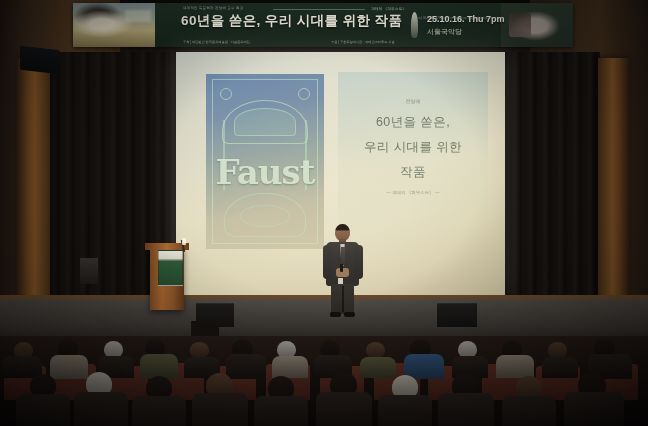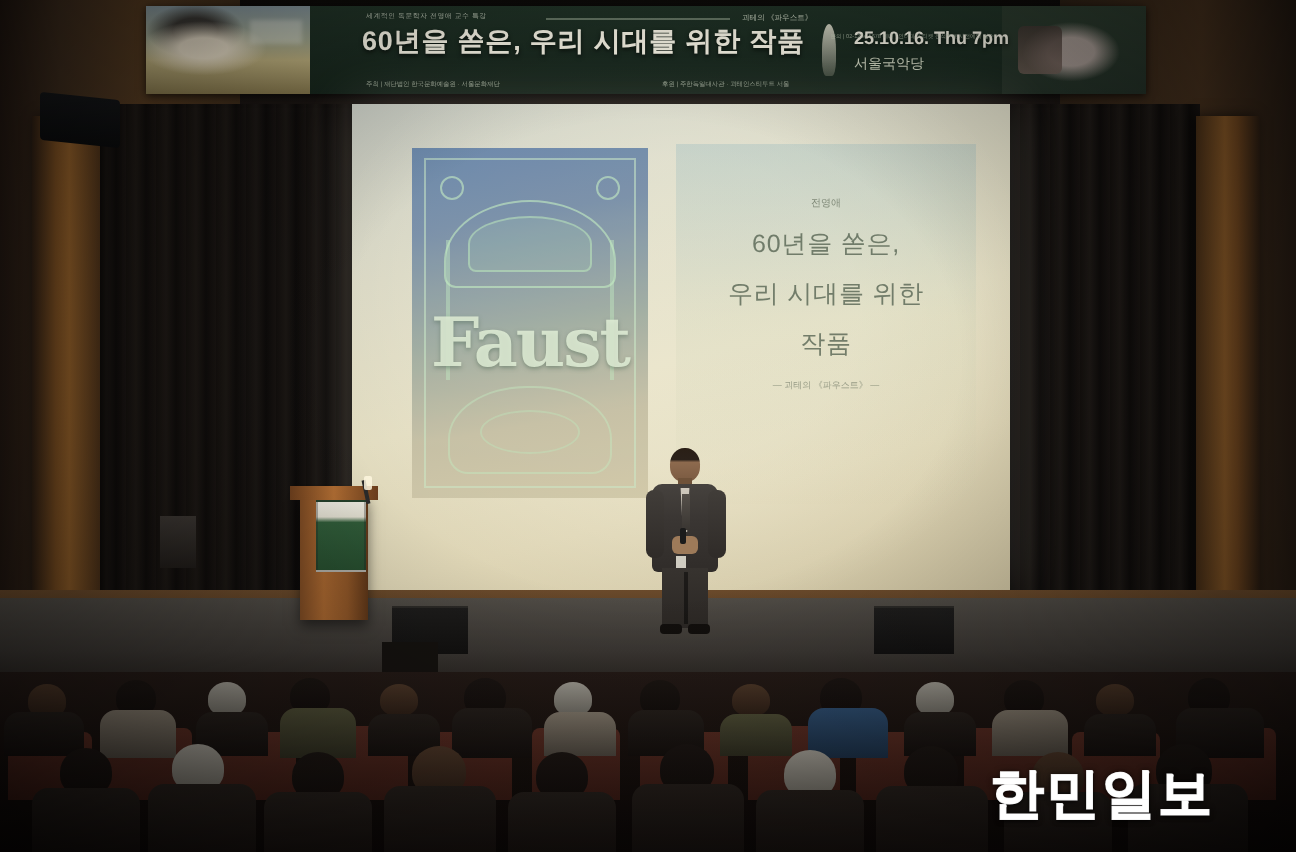--- a/index.html
+++ b/index.html
@@ -496,14 +496,13 @@
       <div class="body" style="left:316px;top:56px;width:56px;height:36px;"></div>
       <div class="body" style="left:378px;top:59px;width:54px;height:33px;"></div>
       <div class="body" style="left:438px;top:57px;width:56px;height:35px;"></div>
       <div class="body" style="left:502px;top:60px;width:54px;height:32px;"></div>
       <div class="body" style="left:564px;top:56px;width:60px;height:36px;"></div>
     </div>
   </div>
 
   <div class="vignette"></div>
 
-  <div class="watermark">한민일보</div>
 </div>
 
 </body></html>

